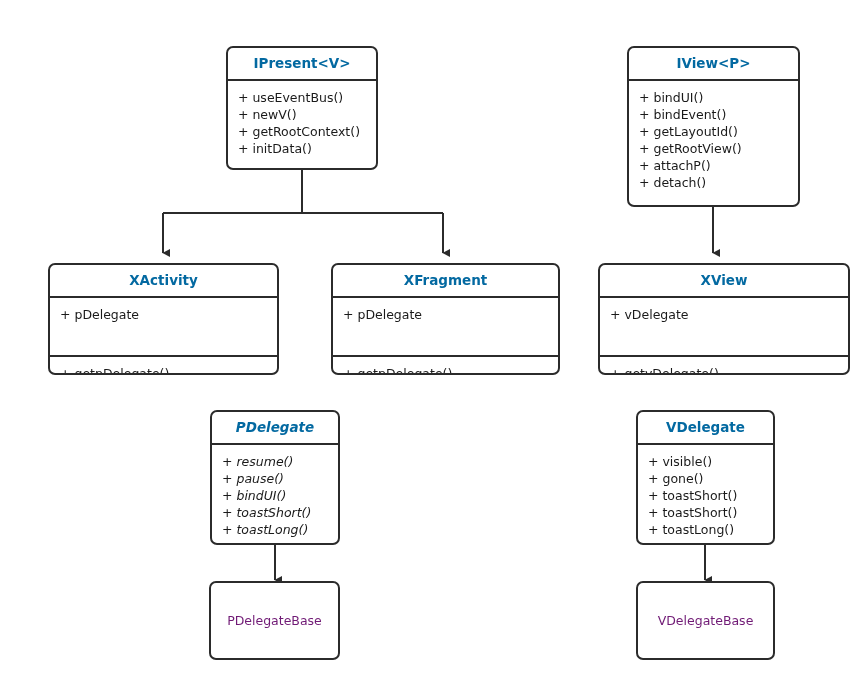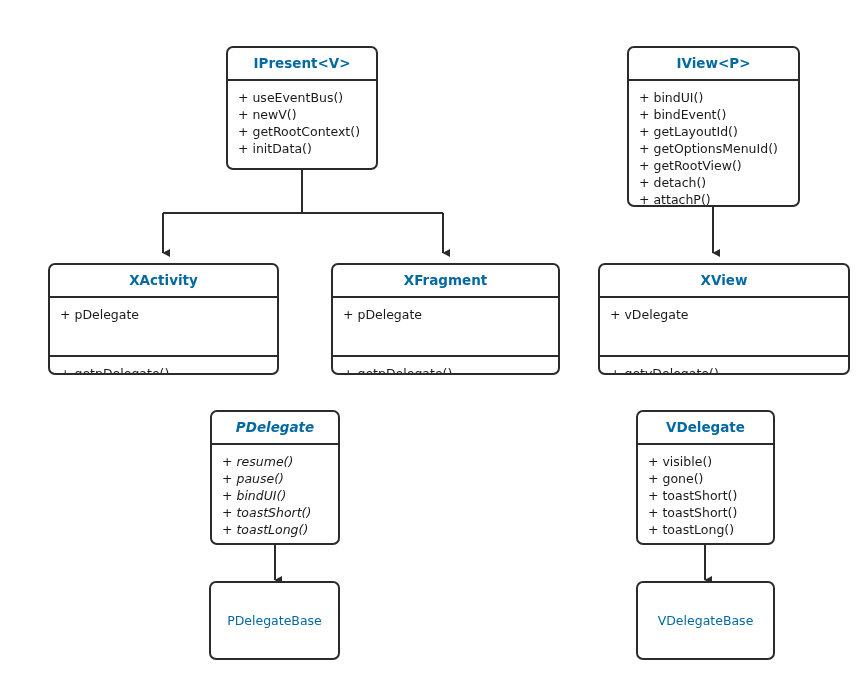--- a/index.html
+++ b/index.html
@@ -59,21 +59,21 @@
     box-sizing: border-box;
     border: 2px solid #2b2b2b;
     border-radius: 7px;
     background: #ffffff;
     display: flex;
     align-items: center;
     justify-content: center;
   }
   .plain-box-label {
     font-size: 12.5px;
-    color: #0369a1;
+    color: #701a75;
     text-align: center;
     white-space: nowrap;
   }
   .edge-layer {
     position: absolute;
     left: 0;
     top: 0;
     width: 859px;
     height: 694px;
     pointer-events: none;
@@ -120,24 +120,23 @@
       <div class="uml-member">+ initData()</div>
     </div>
   </div>
 
   <div class="uml-class" style="left:627px; top:46px; width:173px; height:161px;">
     <div class="uml-title">IView&lt;P&gt;</div>
     <div class="uml-compartment last grow">
       <div class="uml-member">+ bindUI()</div>
       <div class="uml-member">+ bindEvent()</div>
       <div class="uml-member">+ getLayoutId()</div>
-      <div class="uml-member">+ getOptionsMenuId()</div>
       <div class="uml-member">+ getRootView()</div>
+      <div class="uml-member">+ attachP()</div>
       <div class="uml-member">+ detach()</div>
-      <div class="uml-member">+ attachP()</div>
     </div>
   </div>
 
   <div class="uml-class" style="left:48px; top:263px; width:231px; height:112px;">
     <div class="uml-title">XActivity</div>
     <div class="uml-compartment" style="height:41px;">
       <div class="uml-member">+ pDelegate</div>
     </div>
     <div class="uml-compartment last grow">
       <div class="uml-member">+ getpDelegate()</div>

